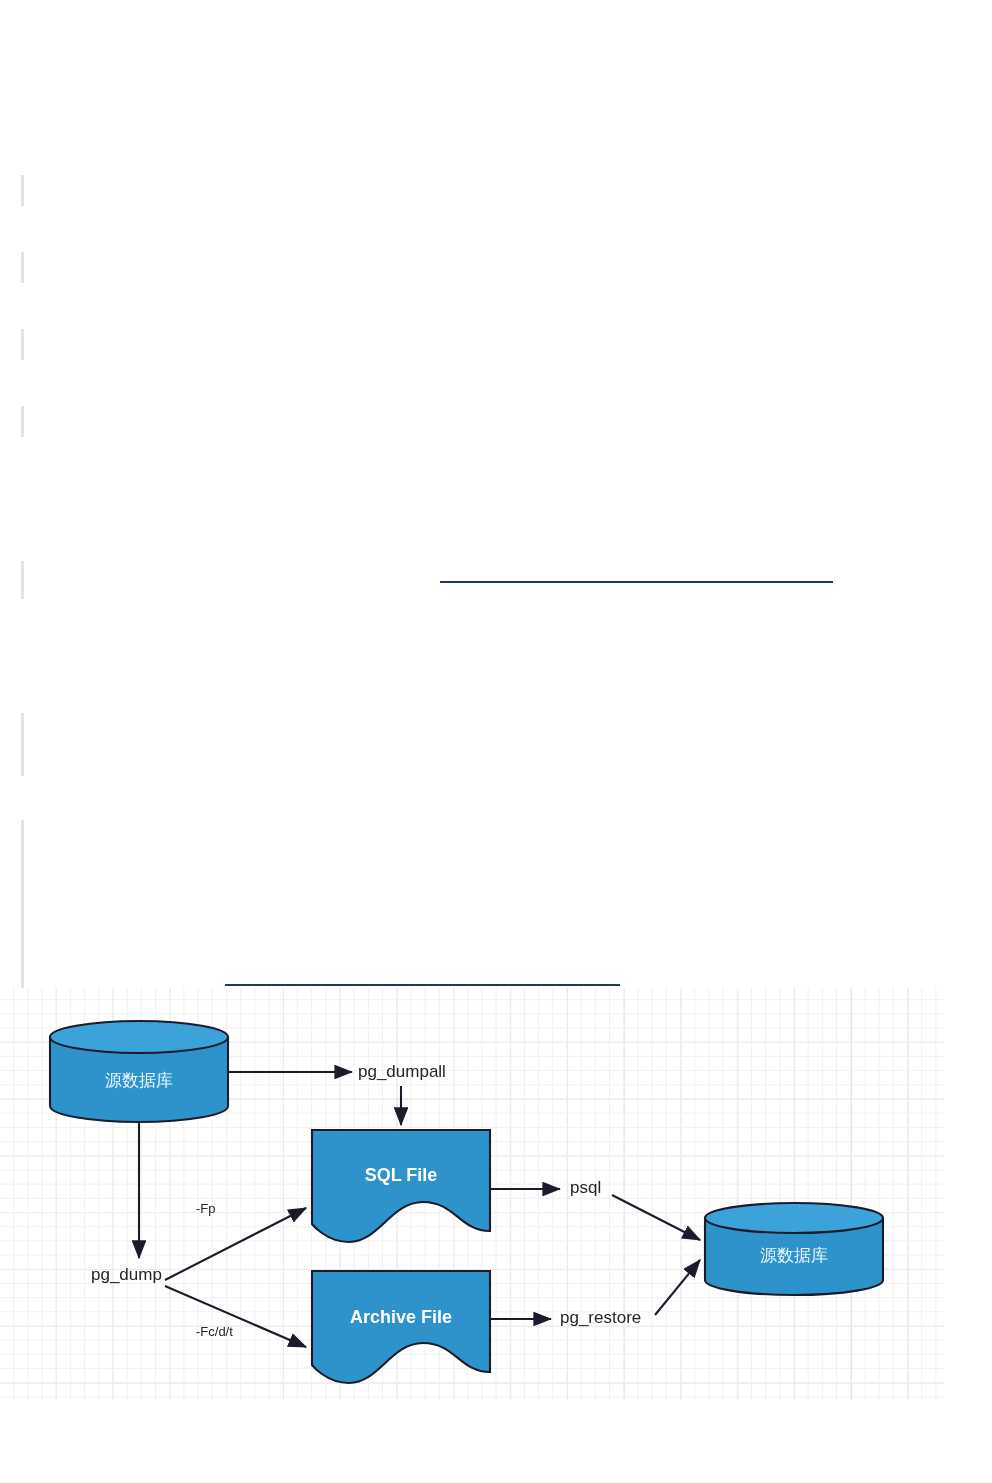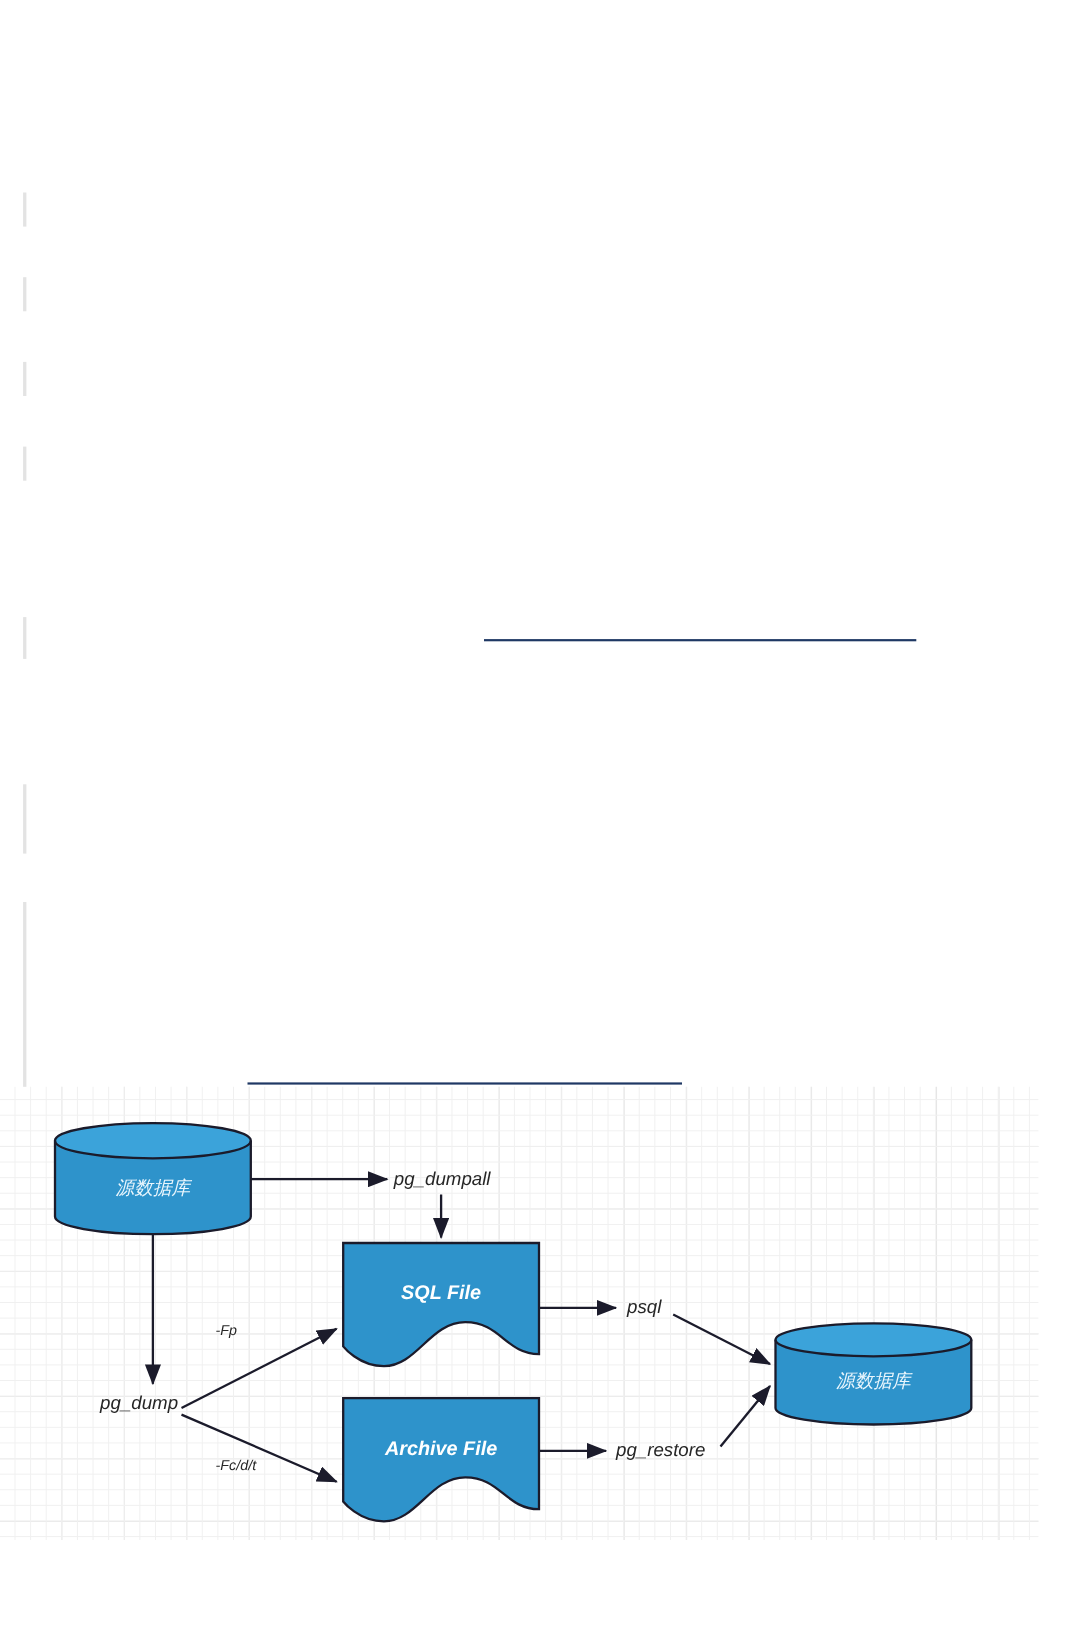--- a/index.html
+++ b/index.html
@@ -15,21 +15,20 @@
     position: relative;
     overflow: hidden;
   }
 
   .page {
     position: absolute;
     left: 0; top: 0;
     width: 992px;
     height: 1483px;
     background: #ffffff;
-    font-style: italic;
   }
 
   
   .margin-mark {
     position: absolute;
     width: 3px;
     background: #e3e3e3;
     left: 21px;
   }
 

